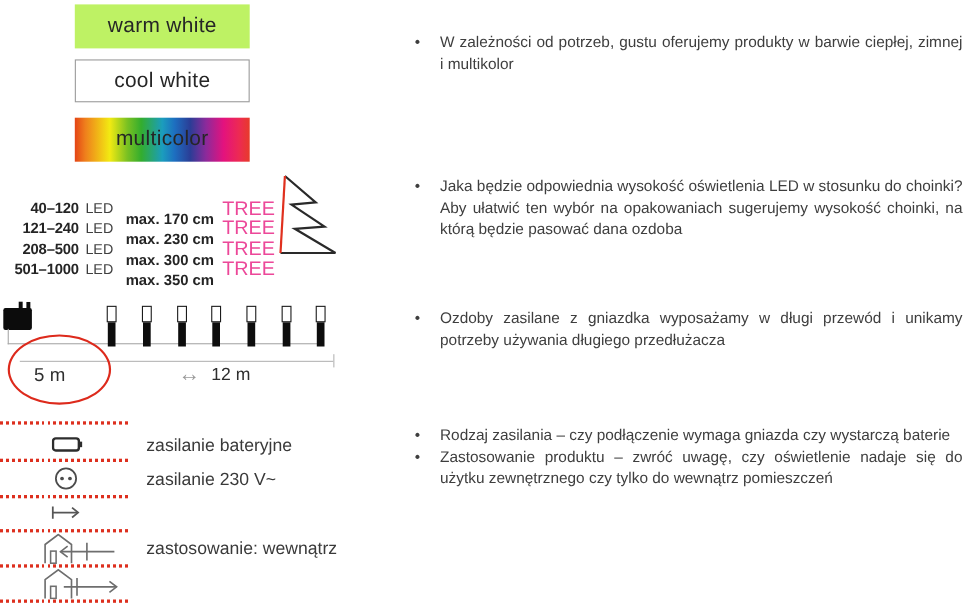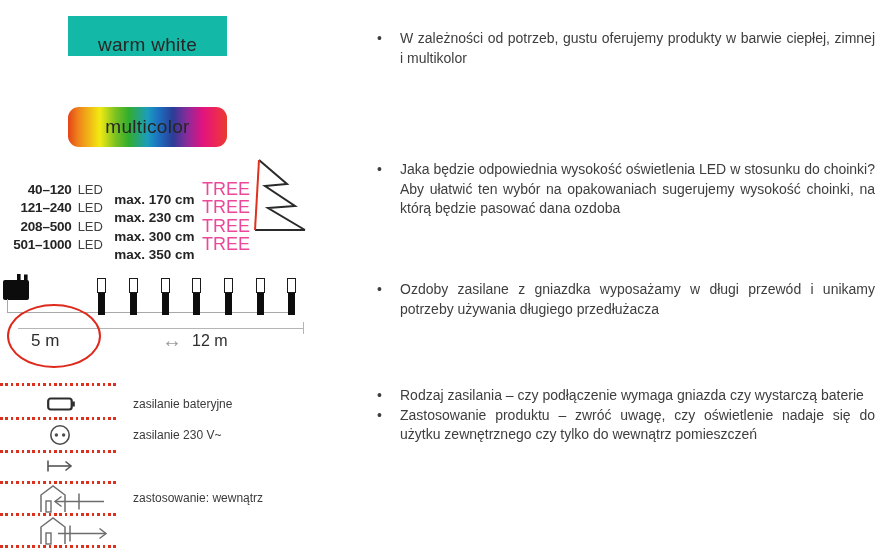--- a/index.html
+++ b/index.html
@@ -12,26 +12,26 @@
     font-family: "Liberation Sans", sans-serif;
     color: #3d3d3d;
   }
 
   
   .swatch {
     position: absolute; left: 68px; width: 159px; height: 40px;
     display: flex; align-items: center; justify-content: center;
     font-size: 19px; letter-spacing: .3px; color: #262626; font-weight: 500;
   }
-  .swatch-warm  { top: 16px;     background: #14b8a6; align-items: flex-end; }
+  .swatch-warm  { top: 4px;     background: #bef264; }
   .swatch-cool  { top: 54px;  height: 39px; background: #ffffff; border: 1px solid #9b9b9b; }
   .swatch-multi { top: 107px; background: linear-gradient(90deg,
       #e44415 0%, #ef7f1c 6%, #f2ea12 20%, #7ac122 30%, #33ad2e 38%,
       #1b9dbd 50%, #1d6fc0 57%, #2b3d96 66%, #8c2a9b 75%, #e3127e 85%,
-      #ed2a52 94%, #e73b2a 100%); border-radius: 11px; }
+      #ed2a52 94%, #e73b2a 100%); }
 
   
   .led-table { position: absolute; left: 10px; top: 180px; width: 240px; }
   .led-row { display: flex; align-items: center; height: 18.5px; white-space: nowrap; }
   .led-row .range  { width: 64px; text-align: right; font-weight: 700; font-size: 13.5px; color: #242424; letter-spacing: -0.2px; }
   .led-row .unit   { width: 44px; padding-left: 6px; font-size: 13px; color: #3f3f3f; }
   .led-row .height { width: 88px; font-weight: 700; font-size: 13.5px; color: #242424; margin-top: 20px; }
   .led-row .suffix { padding-left: 3px; font-size: 18px; color: #ec4899; }
   .tree-svg { position: absolute; left: 249px; top: 157px; }
 
@@ -46,37 +46,40 @@
   .measure-tick { position: absolute; left: 303px; top: 322px; width: 1px; height: 12px; background: #b5b5b5; }
   .lead-ellipse { position: absolute; left: 7px; top: 304px; width: 94px; height: 64px;
                   border: 2px solid #dd2a1c; border-radius: 50%; z-index: 3; }
   .lead-label   { position: absolute; left: 31px; top: 331px; font-size: 17px; color: #2e2e2e; z-index: 4; }
   .len-arrow    { position: absolute; left: 162px; top: 329px; font-size: 20px; color: #9a9a9a; }
   .len-label    { position: absolute; left: 192px; top: 332px; font-size: 16px; color: #2e2e2e; }
 
   
   .dotsep { position: absolute; left: 0; width: 118px; height: 3px;
             background: repeating-linear-gradient(90deg, #dd2f1e 0 2.6px, transparent 2.6px 5.4px); }
-  .legend-label { position: absolute; left: 133px; font-size: 12px; color: #3a3a3a; white-space: nowrap; }
+  .legend-label { position: absolute; left: 133px; font-size: 16px; color: #3a3a3a; white-space: nowrap; }
   .legend-icon { position: absolute; }
 
   
   .bullet-block { position: absolute; left: 373px; width: 502px; }
   .bullet-item { display: flex; }
   .bullet-item .marker { flex: none; width: 27px; padding-left: 4px; font-size: 14px; line-height: 19.5px; color: #3e3e3e; }
   .bullet-item .btext { flex: 1; font-size: 14px; line-height: 19.5px; color: #3e3e3e; text-align: justify; }
 </style>
 </head>
 <body>
 
 <div class="page">
 
   <div class="swatch swatch-warm">
     <span>warm white</span>
   </div>
+  <div class="swatch swatch-cool">
+    <span>cool white</span>
+  </div>
   <div class="swatch swatch-multi">
     <span>multicolor</span>
   </div>
 
   <div class="led-table">
     <div class="led-row">
       <span class="range">40–120</span>
       <span class="unit">LED</span>
       <span class="height">max. 170 cm</span>
       <span class="suffix">TREE</span>

